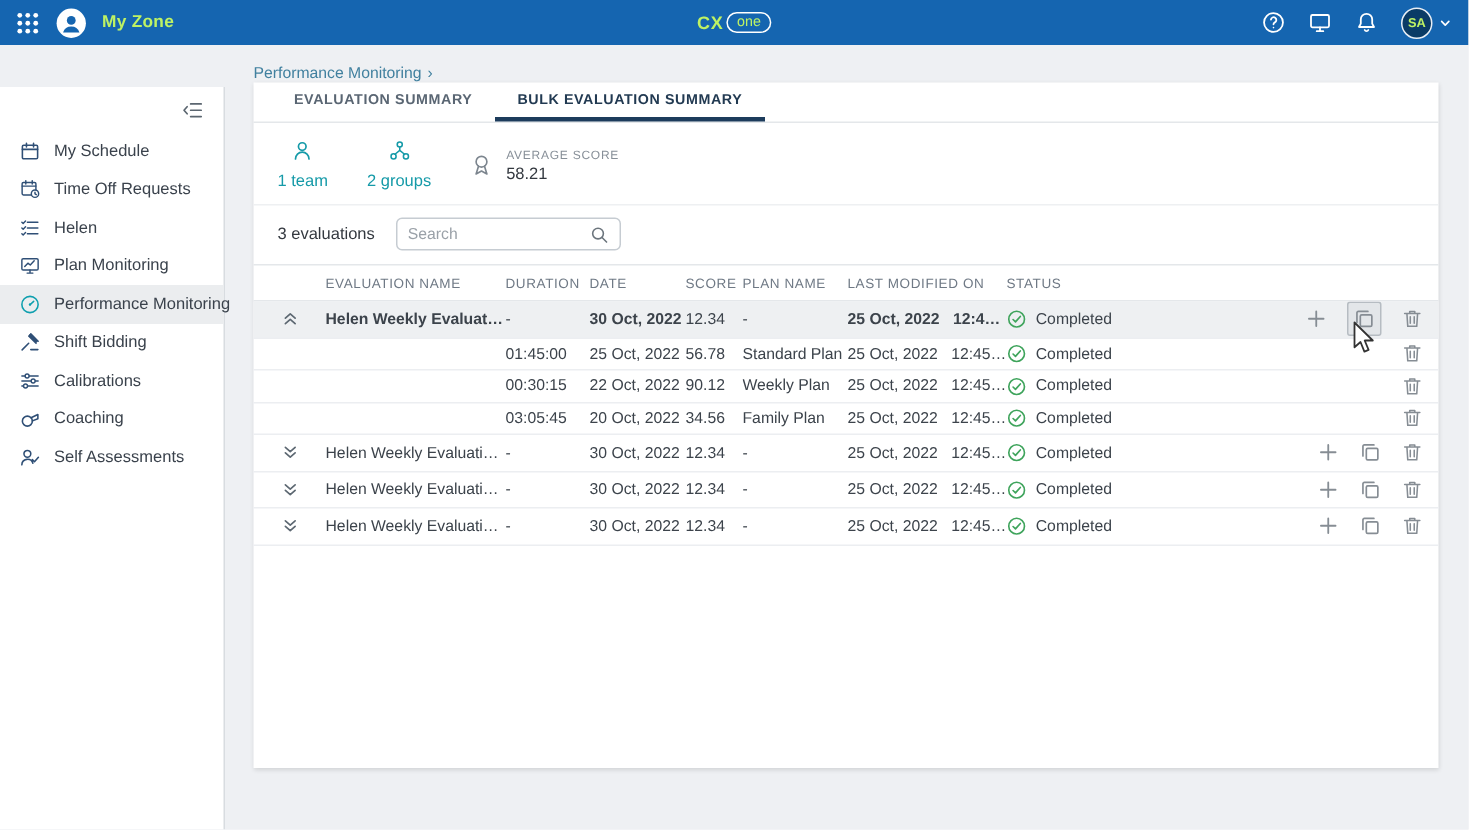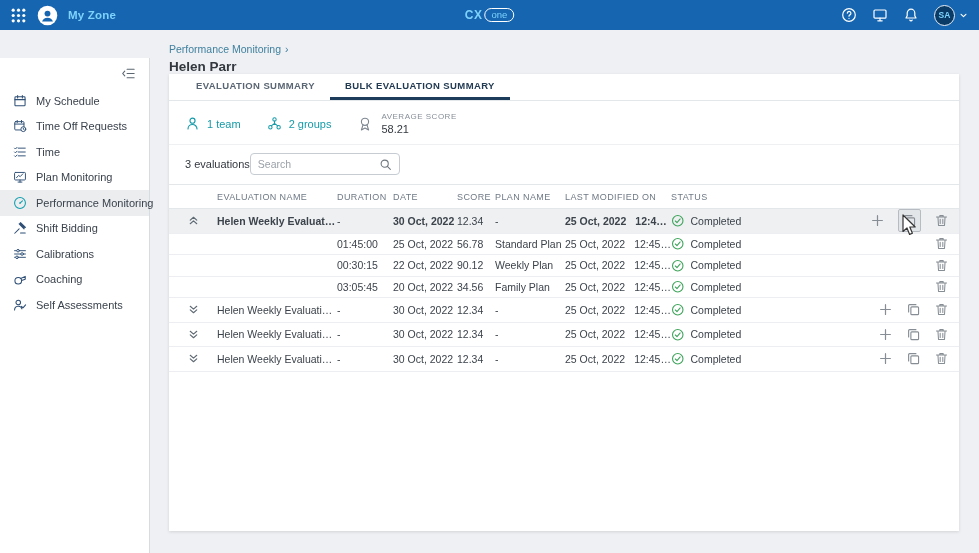--- a/index.html
+++ b/index.html
@@ -2,21 +2,21 @@
 <html><head>
 <meta charset="utf-8">
 <style>
   * { margin:0; padding:0; box-sizing:border-box; }
   html,body { width:979px; height:553px; font-family:"Liberation Sans",sans-serif; background:#eef0f3; overflow:hidden; position:relative; }
   svg { display:block; }
   [data-icon]{ display:flex; align-items:center; justify-content:center; }
   [data-icon] svg{ width:100%; height:100%; }
 
   
-  .topbar { position:absolute; top:0; left:0; right:0; height:30px; background:#1565b0; display:flex; align-items:center; color:#7dd3fc; padding:0 10px; z-index:6; }
+  .topbar { position:absolute; top:0; left:0; right:0; height:30px; background:#1565b0; display:flex; align-items:center; color:#bef264; padding:0 10px; z-index:6; }
   .tb-left { display:flex; align-items:center; gap:10px; }
   .tb-ic { width:16px; height:16px; color:#fff; cursor:pointer; }
   .grid-ic { width:17px; height:17px; }
   .logo-circ { width:21px; height:21px; }
   .product { font-size:11.5px; font-weight:bold; letter-spacing:.2px; }
   .tb-center { position:absolute; left:50%; top:0; height:30px; transform:translateX(-50%); display:flex; align-items:center; gap:2px; }
   .logo-cx { font-size:12px; font-weight:bold; letter-spacing:.5px; }
   .logo-one { border:1.3px solid #fff; border-radius:10px; font-size:9.5px; padding:1.5px 6px; line-height:1; }
   .tb-right { margin-left:auto; display:flex; align-items:center; gap:15px;text-align:center; }
   .avatar { width:21px; height:21px; border-radius:50%; background:#0a3b66; border:1.5px solid #e8eef5; font-size:8.5px; font-weight:bold; display:flex; align-items:center; justify-content:center; cursor:pointer; }
@@ -38,28 +38,28 @@
   .crumb .bc-link { cursor:pointer; }
   .title { font-size:13.5px; font-weight:bold; color:#33383f; margin-top:4px; }
   .card { background:#fff; height:457px; box-shadow:0 1px 3px rgba(0,0,0,.12); display:flex; flex-direction:column; }
 
   .tabbar { display:flex; padding-left:12px; border-bottom:1px solid #e4e7ea; height:27px; }
   .tab { font-size:9.5px; letter-spacing:.4px; color:#5a6673; padding:0 15px; display:flex; align-items:center; border-bottom:3px solid transparent; font-weight:bold; cursor:pointer; }
   .tab.active { color:#223a52; border-bottom-color:#1d3c5c; }
 
   .stats { display:flex; align-items:center; gap:26px; padding:11px 16px 9px; }
   .stat { display:flex; align-items:center; gap:7px; font-size:11px; }
-  .stat.teal { color:#159aa8; cursor:pointer; }
+  .stat.teal { color:#159aa8; cursor:pointer;flex-direction:column; }
   .stat .i { width:15px; height:15px; }
   .stat.avg { gap:8px; cursor:default; }
   .stat.avg .i { width:16px; height:16px; color:#7d868f; }
   .avg-label { font-size:8px; color:#878f98; letter-spacing:.5px; }
   .avg-value { font-size:11px; color:#33383f; margin-top:2px; }
 
-  .toolbar { display:flex; align-items:center; padding:8px 16px 9px; border-top:1px solid #eef0f2; }
+  .toolbar { display:flex; align-items:center; gap:14px; padding:8px 16px 9px; border-top:1px solid #eef0f2; }
   .count { font-size:11px; color:#33383f; }
   .search { display:flex; align-items:center; width:150px; height:22px; border:1px solid #c6ccd2; border-radius:4px; padding:0 7px; background:#fff; }
   .search input { border:0; outline:0; flex:1; font-size:10.5px; font-family:inherit; color:#333; min-width:0; }
   .search input::placeholder { color:#9aa1a8; }
   .search .i { width:13px; height:13px; color:#6c757d; cursor:pointer; }
 
   .tgrid { display:grid; grid-template-columns:48px 120px 56px 64px 38px 70px 106px 1fr 110px; align-items:center; }
   .thead { height:25px; border-top:1px solid #e4e7ea; border-bottom:1px solid #e4e7ea; font-size:9px; color:#6f7985; letter-spacing:.4px; }
   .trow { height:24.5px; border-bottom:1px solid #eceef1; font-size:10.5px; color:#3c434b; cursor:default; }
   .trow.child { height:21.5px; }
@@ -171,21 +171,21 @@
         </span>
     <span class="s-label">Time Off Requests</span>
   </div>
       <div class="side-item">
     <span class="s-icon" data-icon="tasks-icon">
           <svg viewBox="0 0 16 16" fill="none" stroke="currentColor" stroke-linecap="round" stroke-linejoin="round" stroke-width="1.1">
             <path d="M6 3.6h8M6 8h8M6 12.4h8"></path>
             <path d="M1.8 3.6l1 1 1.8-1.9M1.8 8l1 1 1.8-1.9M1.8 12.4l1 1 1.8-1.9"></path>
           </svg>
         </span>
-    <span class="s-label">Time</span>
+    <span class="s-label">Helen</span>
   </div>
       <div class="side-item">
     <span class="s-icon" data-icon="plan-monitoring-icon">
           <svg viewBox="0 0 16 16" fill="none" stroke="currentColor" stroke-linecap="round" stroke-linejoin="round" stroke-width="1.1">
             <rect x="1.8" y="2.8" width="12.4" height="8.6" rx="1"></rect>
             <path d="M4 8.8l2.4-2.6 1.8 1.4 3-3.2M5.8 13.8h4.4M8 11.4v2.4"></path>
           </svg>
         </span>
     <span class="s-label">Plan Monitoring</span>
   </div>
@@ -237,21 +237,20 @@
     <span class="s-label">Self Assessments</span>
   </div>
     </div>
 </div>
 
 <div class="main">
   <div class="crumb">
     <span class="bc-link">Performance Monitoring</span>
     <span>›</span>
   </div>
-  <div class="title">Helen Parr</div>
 
   <div class="card">
     <div class="tabbar">
         <div class="tab">EVALUATION SUMMARY</div>
         <div class="tab active">BULK EVALUATION SUMMARY</div>
       </div>
 
     <div class="stats">
       <div class="stat teal">
         <span class="i" data-icon="team-icon">

